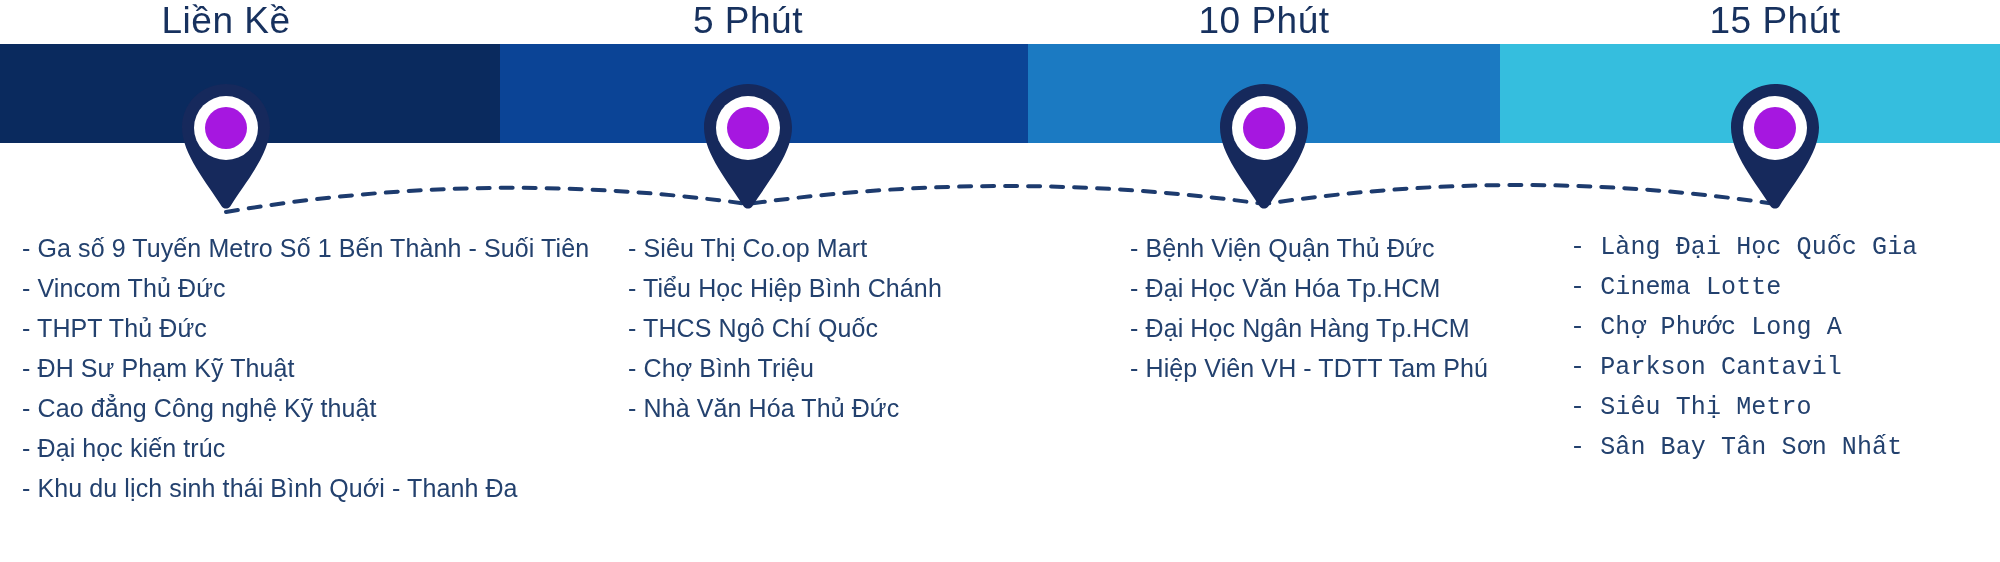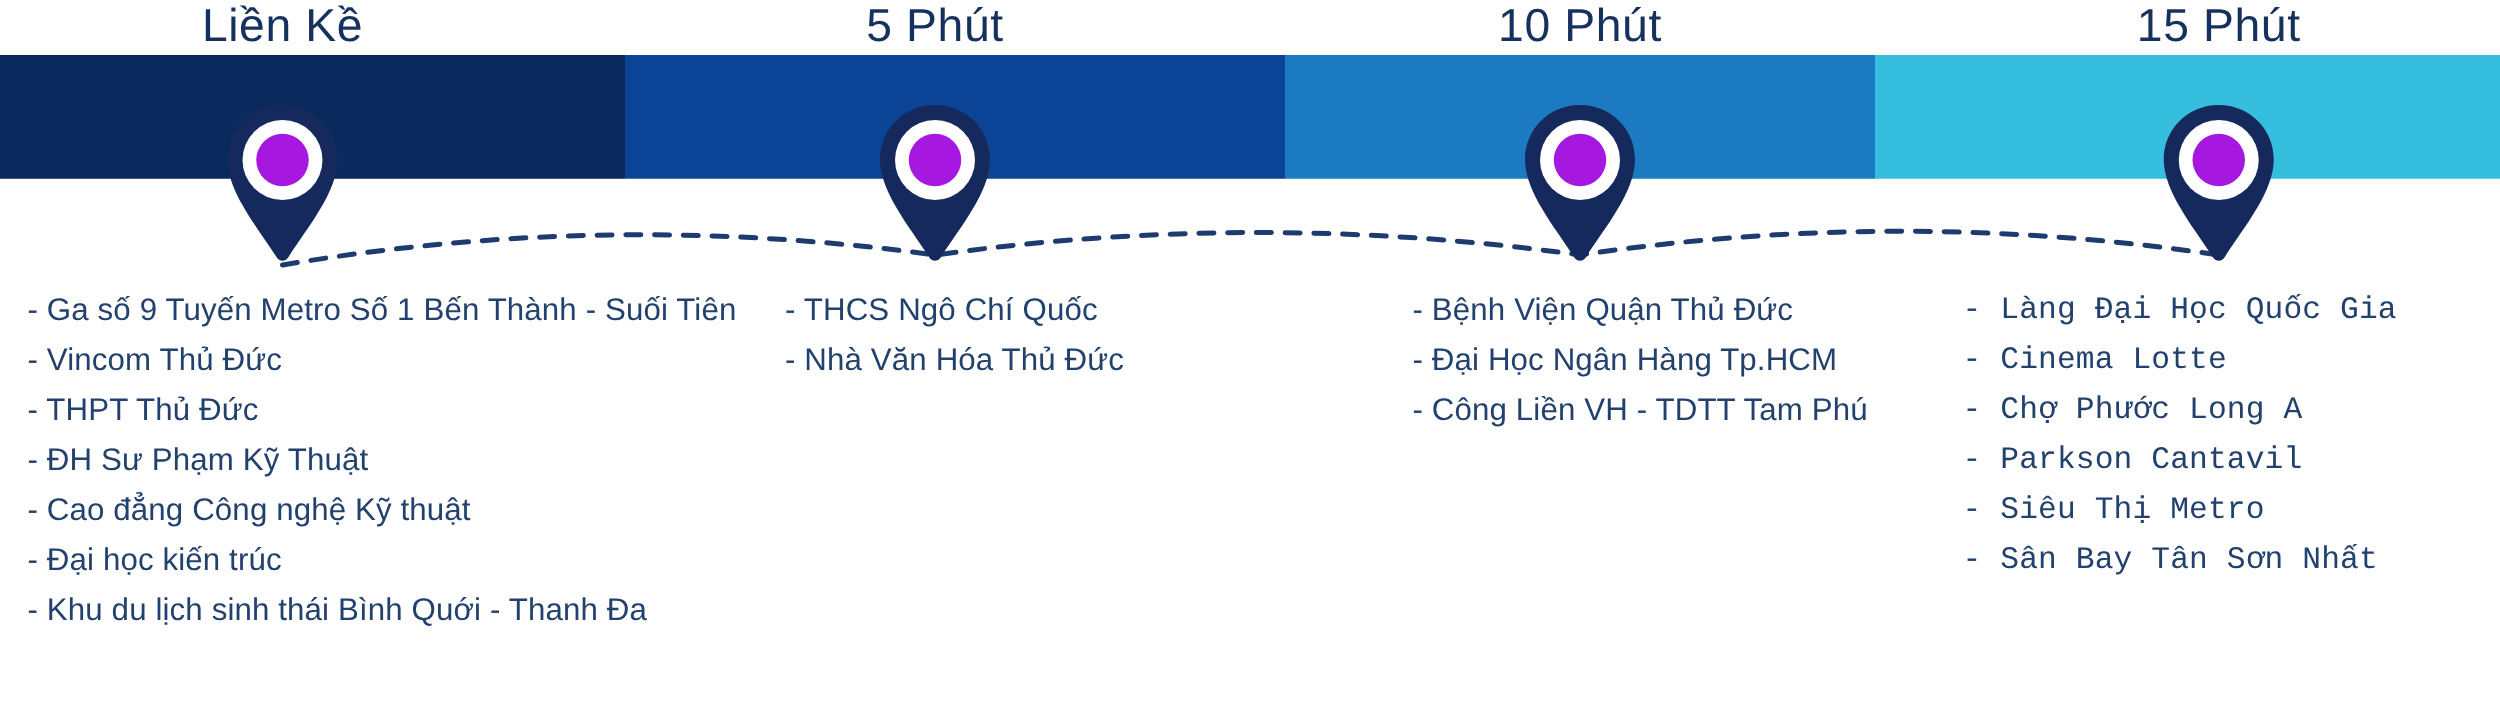--- a/index.html
+++ b/index.html
@@ -137,30 +137,34 @@
         <li class="list-item">- THPT Thủ Đức</li>
         <li class="list-item">- ĐH Sư Phạm Kỹ Thuật</li>
         <li class="list-item">- Cao đẳng Công nghệ Kỹ thuật</li>
         <li class="list-item">- Đại học kiến trúc</li>
         <li class="list-item">- Khu du lịch sinh thái Bình Quới - Thanh Đa</li>
       </ul>
     </div>
 
     <div class="list-col" style="left:628px;">
       <ul>
+        <li class="list-item">- Siêu Thị Co.op Mart</li>
+        <li class="list-item">- Tiểu Học Hiệp Bình Chánh</li>
         <li class="list-item">- THCS Ngô Chí Quốc</li>
+        <li class="list-item">- Chợ Bình Triệu</li>
         <li class="list-item">- Nhà Văn Hóa Thủ Đức</li>
       </ul>
     </div>
 
     <div class="list-col" style="left:1130px;">
       <ul>
         <li class="list-item">- Bệnh Viện Quận Thủ Đức</li>
+        <li class="list-item">- Đại Học Văn Hóa Tp.HCM</li>
         <li class="list-item">- Đại Học Ngân Hàng Tp.HCM</li>
-        <li class="list-item">- Công Liền VH - TDTT Tam Phú</li>
+        <li class="list-item">- Hiệp Viên VH - TDTT Tam Phú</li>
       </ul>
     </div>
 
     <div class="list-col" style="left:1570px;font-family:Liberation Mono, monospace;">
       <ul>
         <li class="list-item">- Làng Đại Học Quốc Gia</li>
         <li class="list-item">- Cinema Lotte</li>
         <li class="list-item">- Chợ Phước Long A</li>
         <li class="list-item">- Parkson Cantavil</li>
         <li class="list-item">- Siêu Thị Metro</li>

